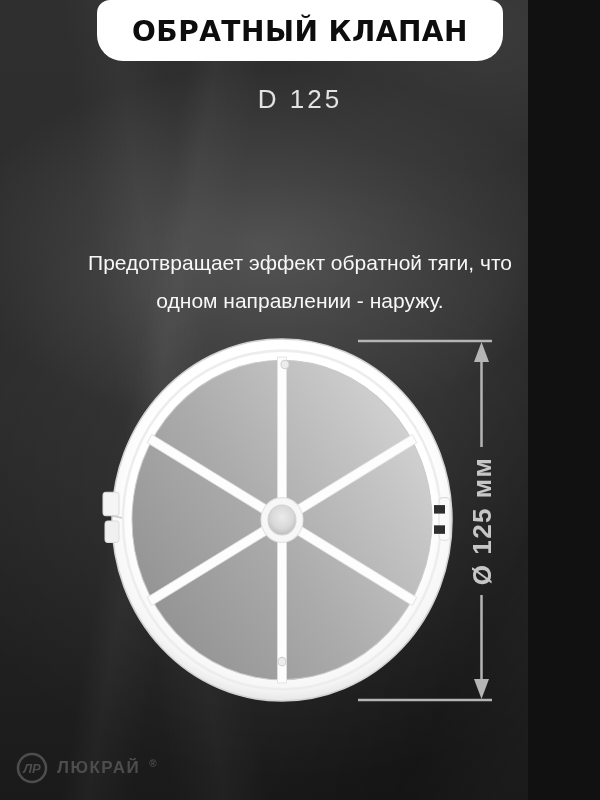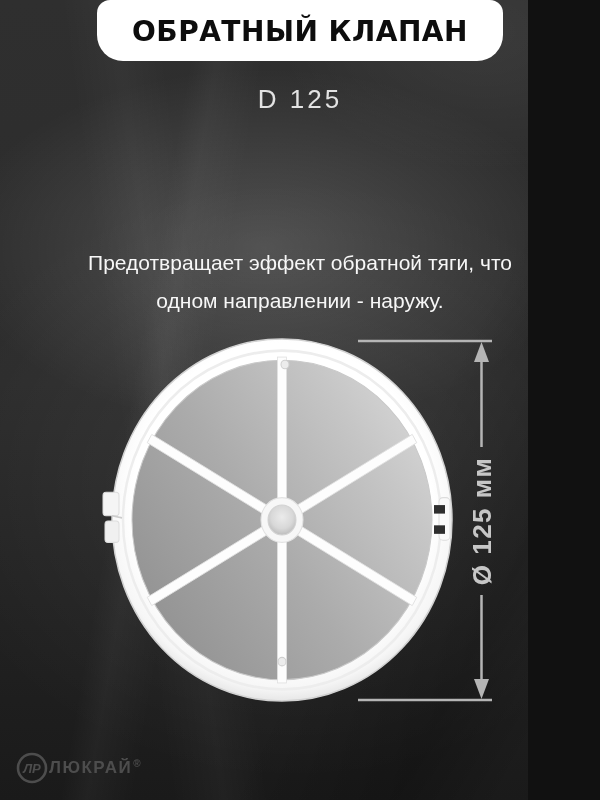--- a/index.html
+++ b/index.html
@@ -78,21 +78,21 @@
     font-weight: 700;
     letter-spacing: 1.5px;
     color: #c6c6c6;
   }
 
   .brand-logo {
     position: absolute;
     left: 15px; top: 751px;
     display: flex;
     align-items: center;
-    gap: 0;
+    gap: 8px;
     color: #4d4d4d;
   }
   .brand-logo .brand-name {
     font-size: 17px;
     font-weight: 700;
     letter-spacing: 1.5px;
   }
   .brand-logo sup {
     font-size: 10px;
     font-weight: 700;

